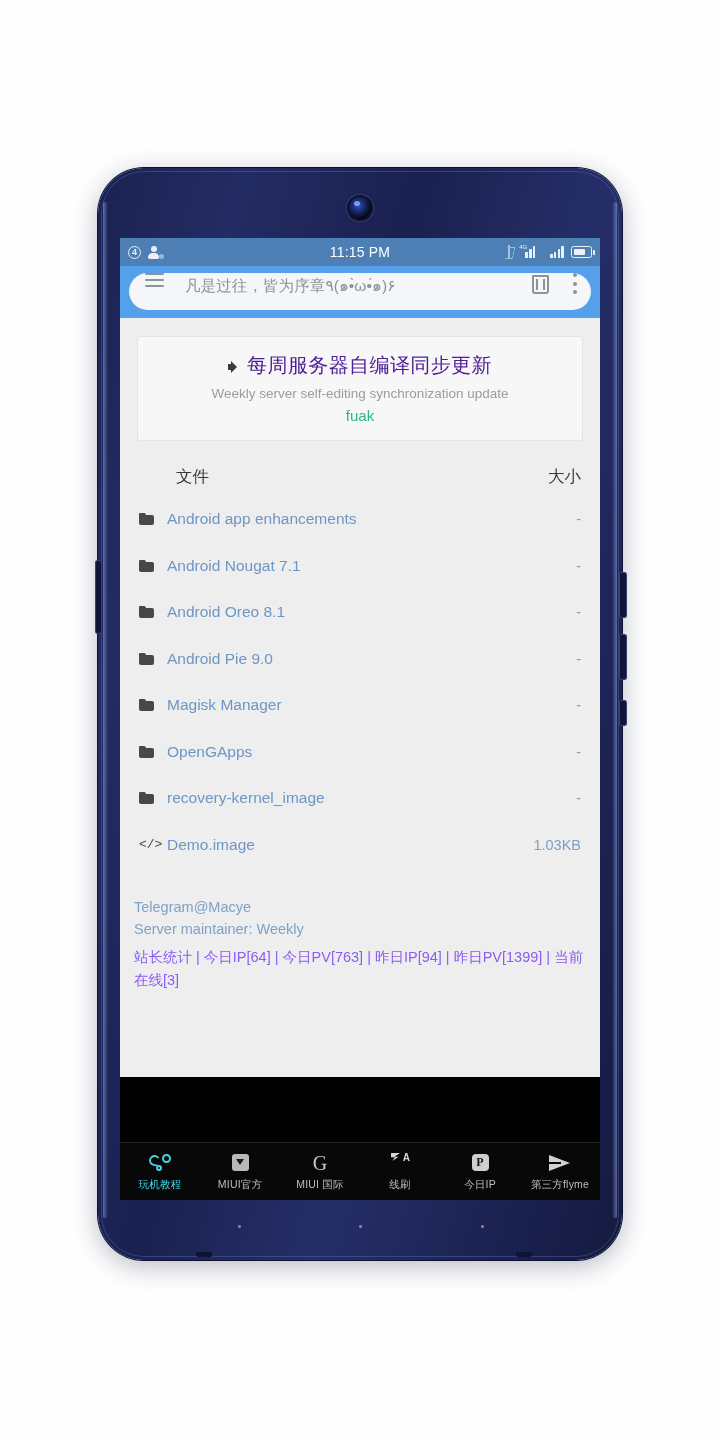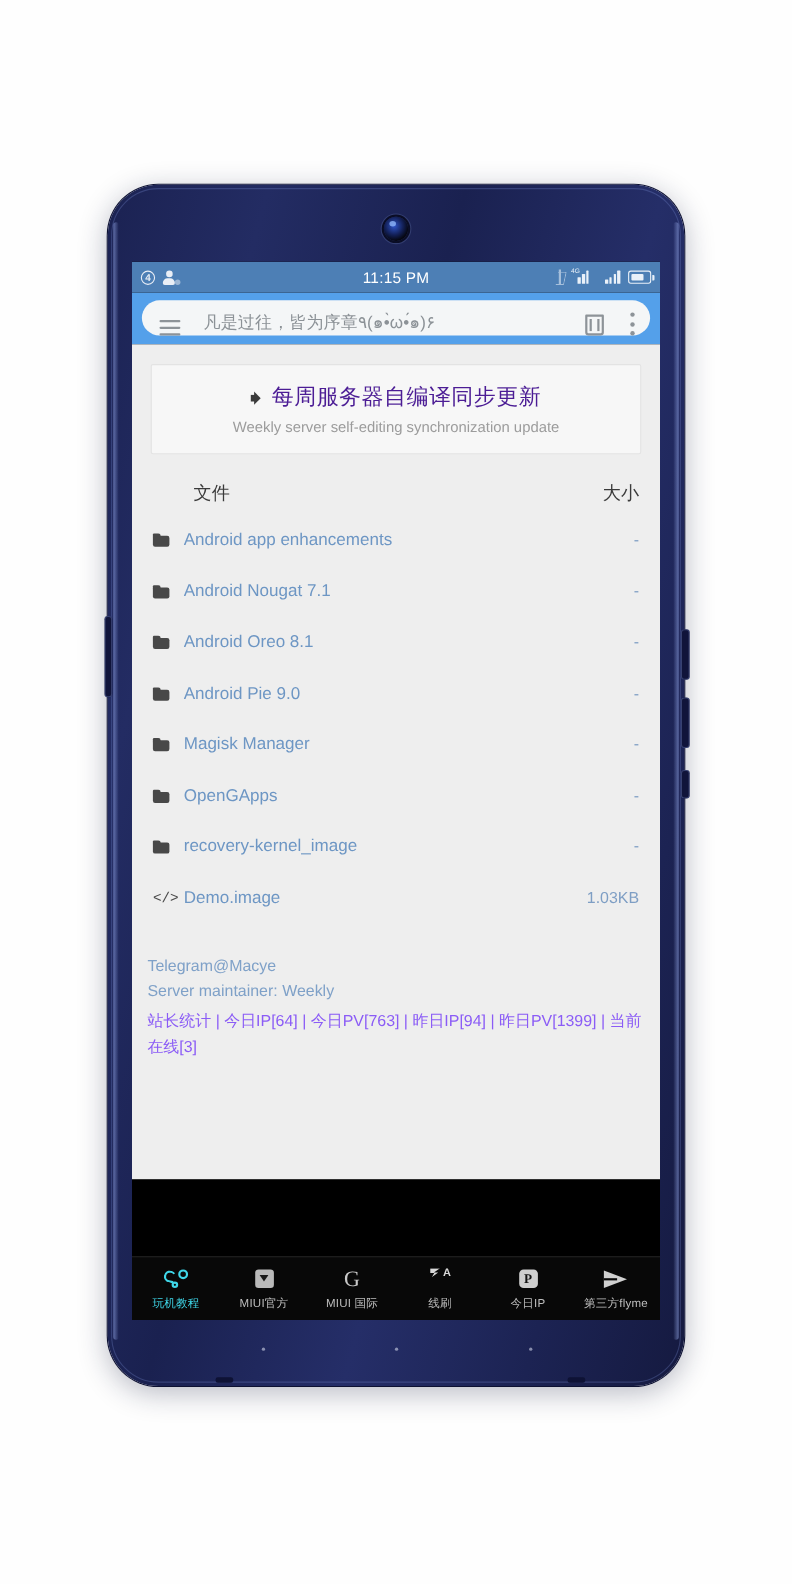--- a/index.html
+++ b/index.html
@@ -101,22 +101,22 @@
   .sig b:nth-child(1){height:4px;} .sig b:nth-child(2){height:6px;}
   .sig b:nth-child(3){height:9px;} .sig b:nth-child(4){height:12px;}
   .sig .g { position:absolute; left:0; top:-2px; font-size:6px; color:#eaf1f9; }
   .batt { width:21px; height:12px; border:1.6px solid #eaf1f9; border-radius:2.5px; position:relative; margin-left:2px;}
   .batt:after{ content:""; position:absolute; right:-4px; top:3px; width:2px; height:5px; background:#eaf1f9; border-radius:0 1px 1px 0;}
   .batt i { position:absolute; left:1.6px; top:1.6px; bottom:1.6px; width:11px; background:#eaf1f9; border-radius:1px;}
 
   
   .toolbar { background:#54a0ea; padding:7px 9px 8px; }
   .urlbar {
-    background:#f4f6f7; border-radius:22px; height:32px;
-    display:flex; align-items:flex-end; padding:0 14px 0 16px;
+    background:#f4f6f7; border-radius:22px; height:37px;
+    display:flex; align-items:flex-start; padding:0 14px 0 16px;
   }
   .ic-menu { width:19px; height:14px; display:flex; flex-direction:column; justify-content:space-between; flex:none;}
   .ic-menu span { display:block; height:2px; background:#8d9398; border-radius:1px; }
   .url-text {
     flex:1; margin-left:21px; font-size:15.5px; color:#8c9297;
     white-space:nowrap; overflow:hidden; letter-spacing:.1px;
   }
   .ic-trash { width:19px; height:21px; flex:none; position:relative; margin-right:22px;}
   .ic-trash .can {
     position:absolute; left:1px; top:2px; width:17px; height:19px;
@@ -307,20 +307,21 @@
 
     <div class="page">
 
 
       <div class="notice-wrap">
         <div class="notice">
           <div class="notice-cn">
             <span class="spk"></span><span>每周服务器自编译同步更新</span>
           </div>
           <div class="notice-en">Weekly server self-editing synchronization update</div>
+          <div class="notice-link">fuak</div>
         </div>
       </div>
 
       <div class="files">
         <div class="files-head">
           <div>文件</div>
           <div>大小</div>
         </div>
         <div id="rows">
             <div class="frow">

